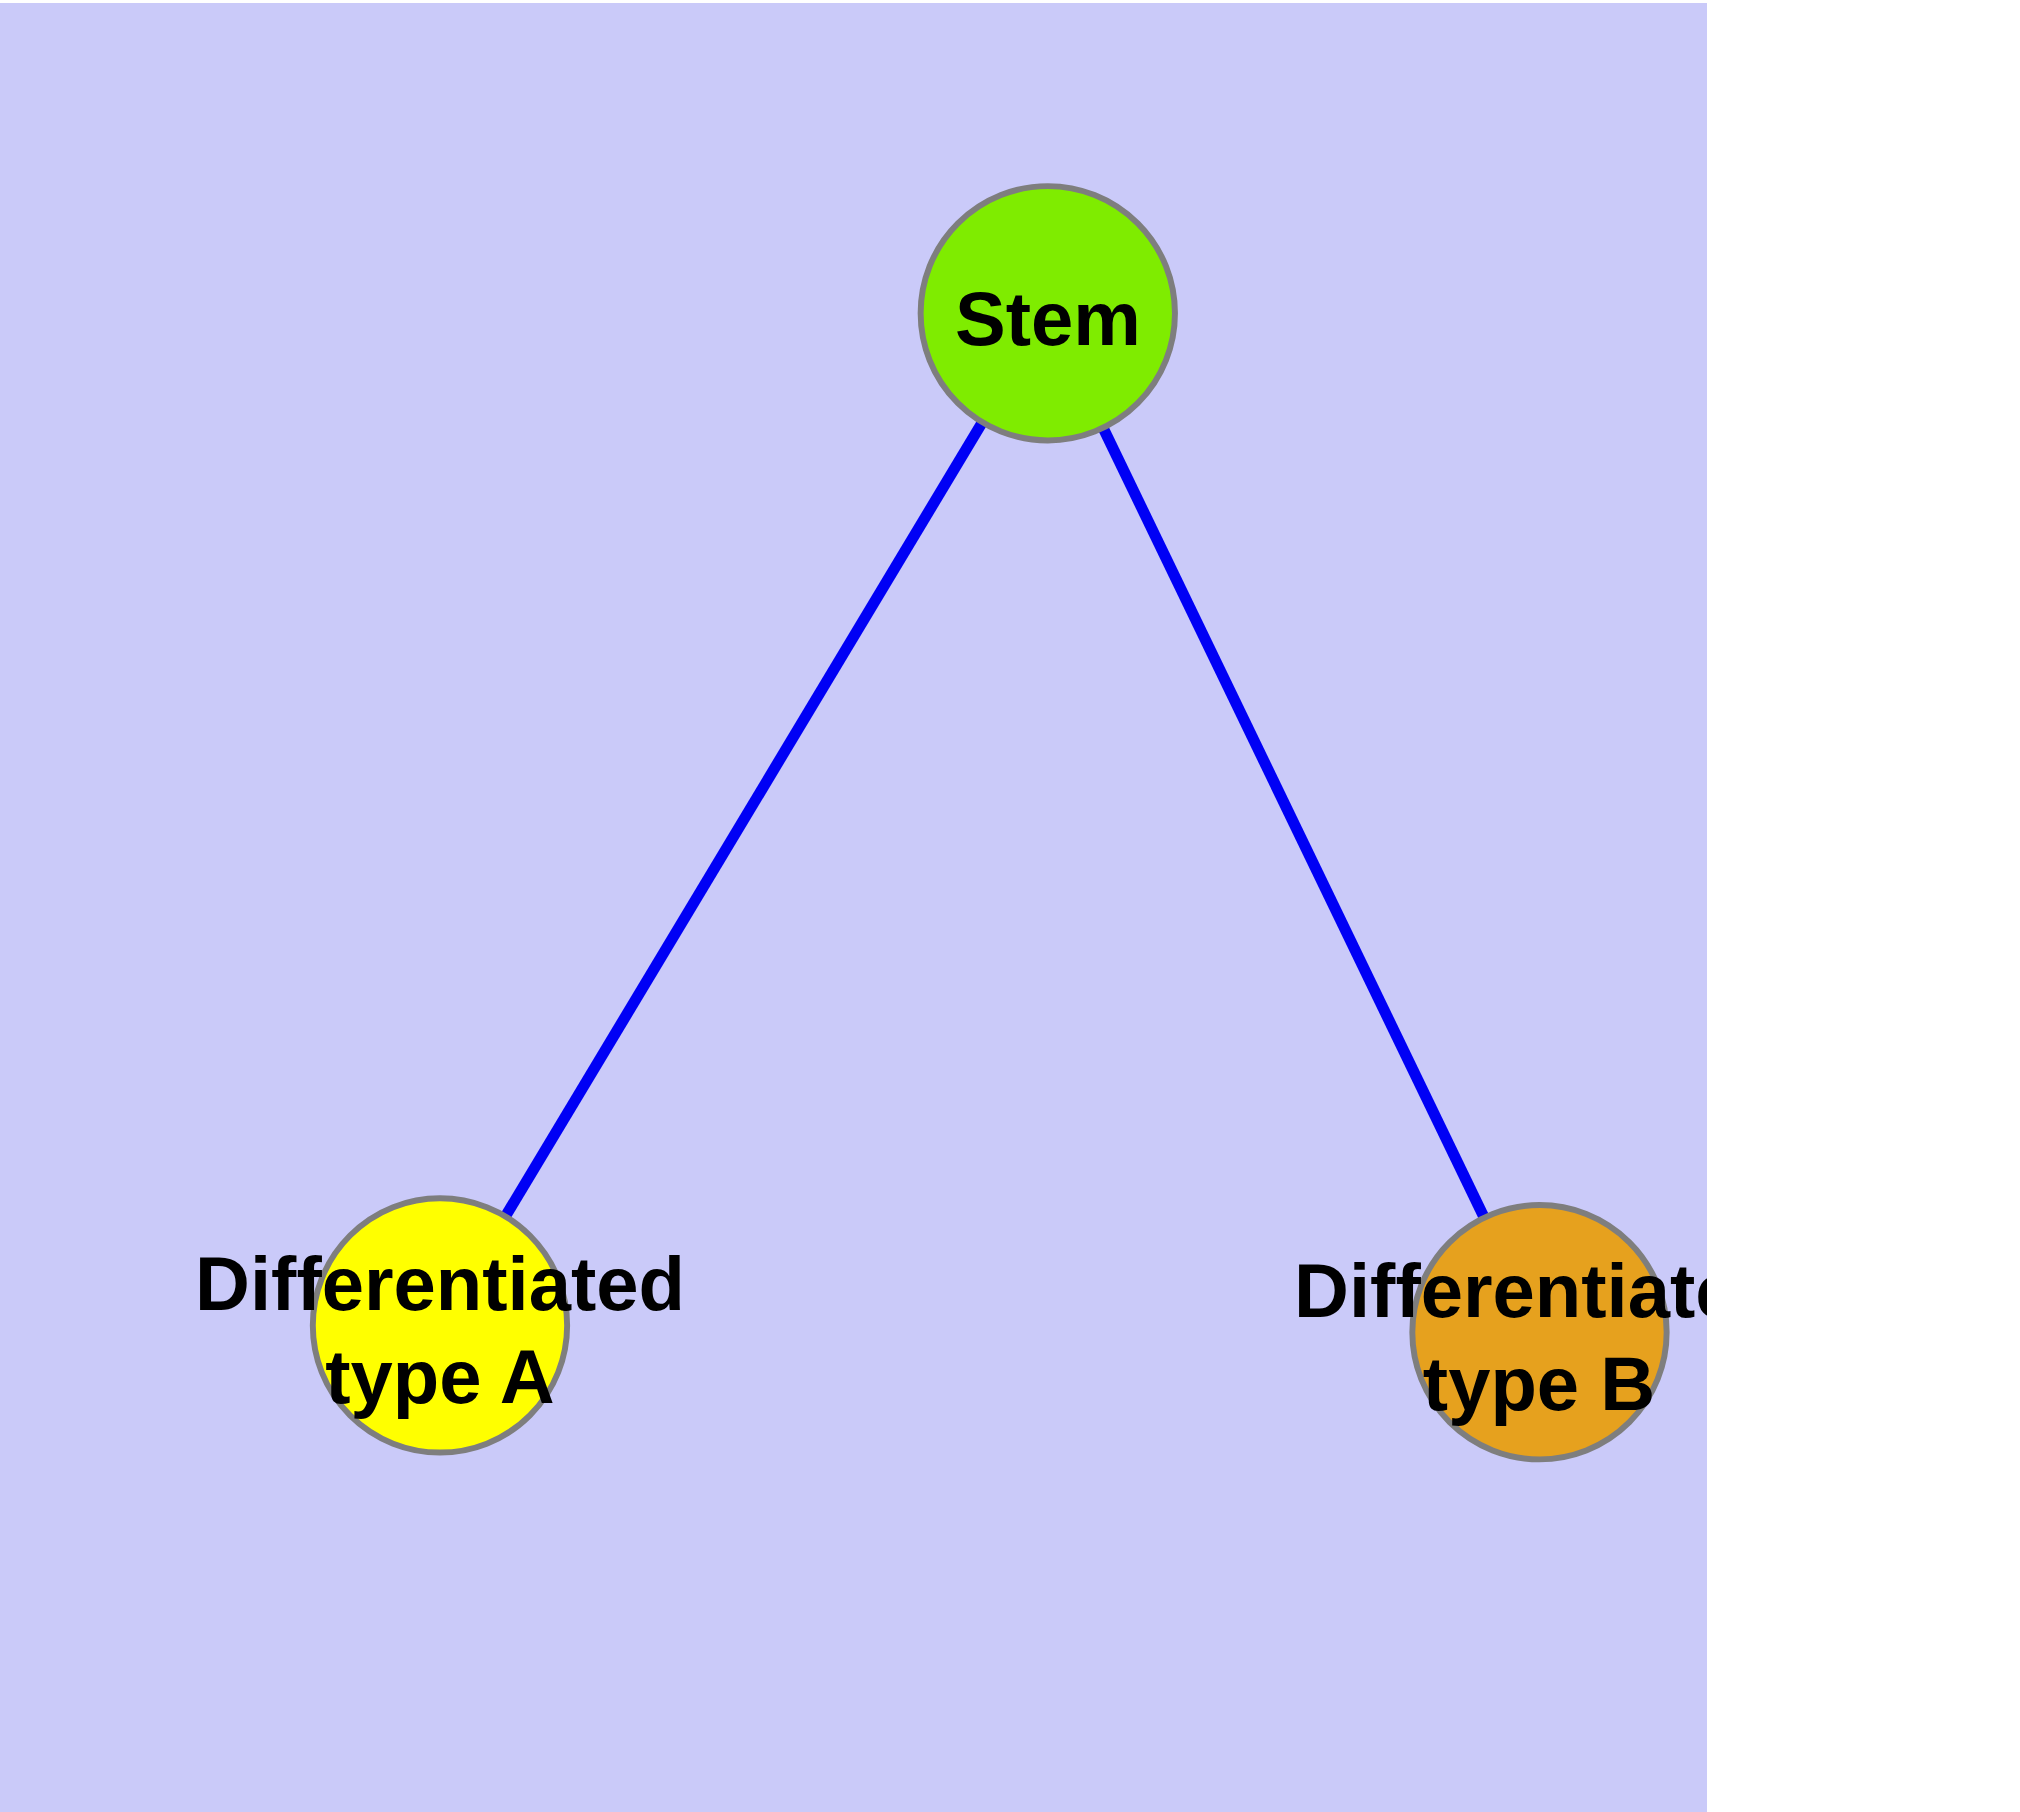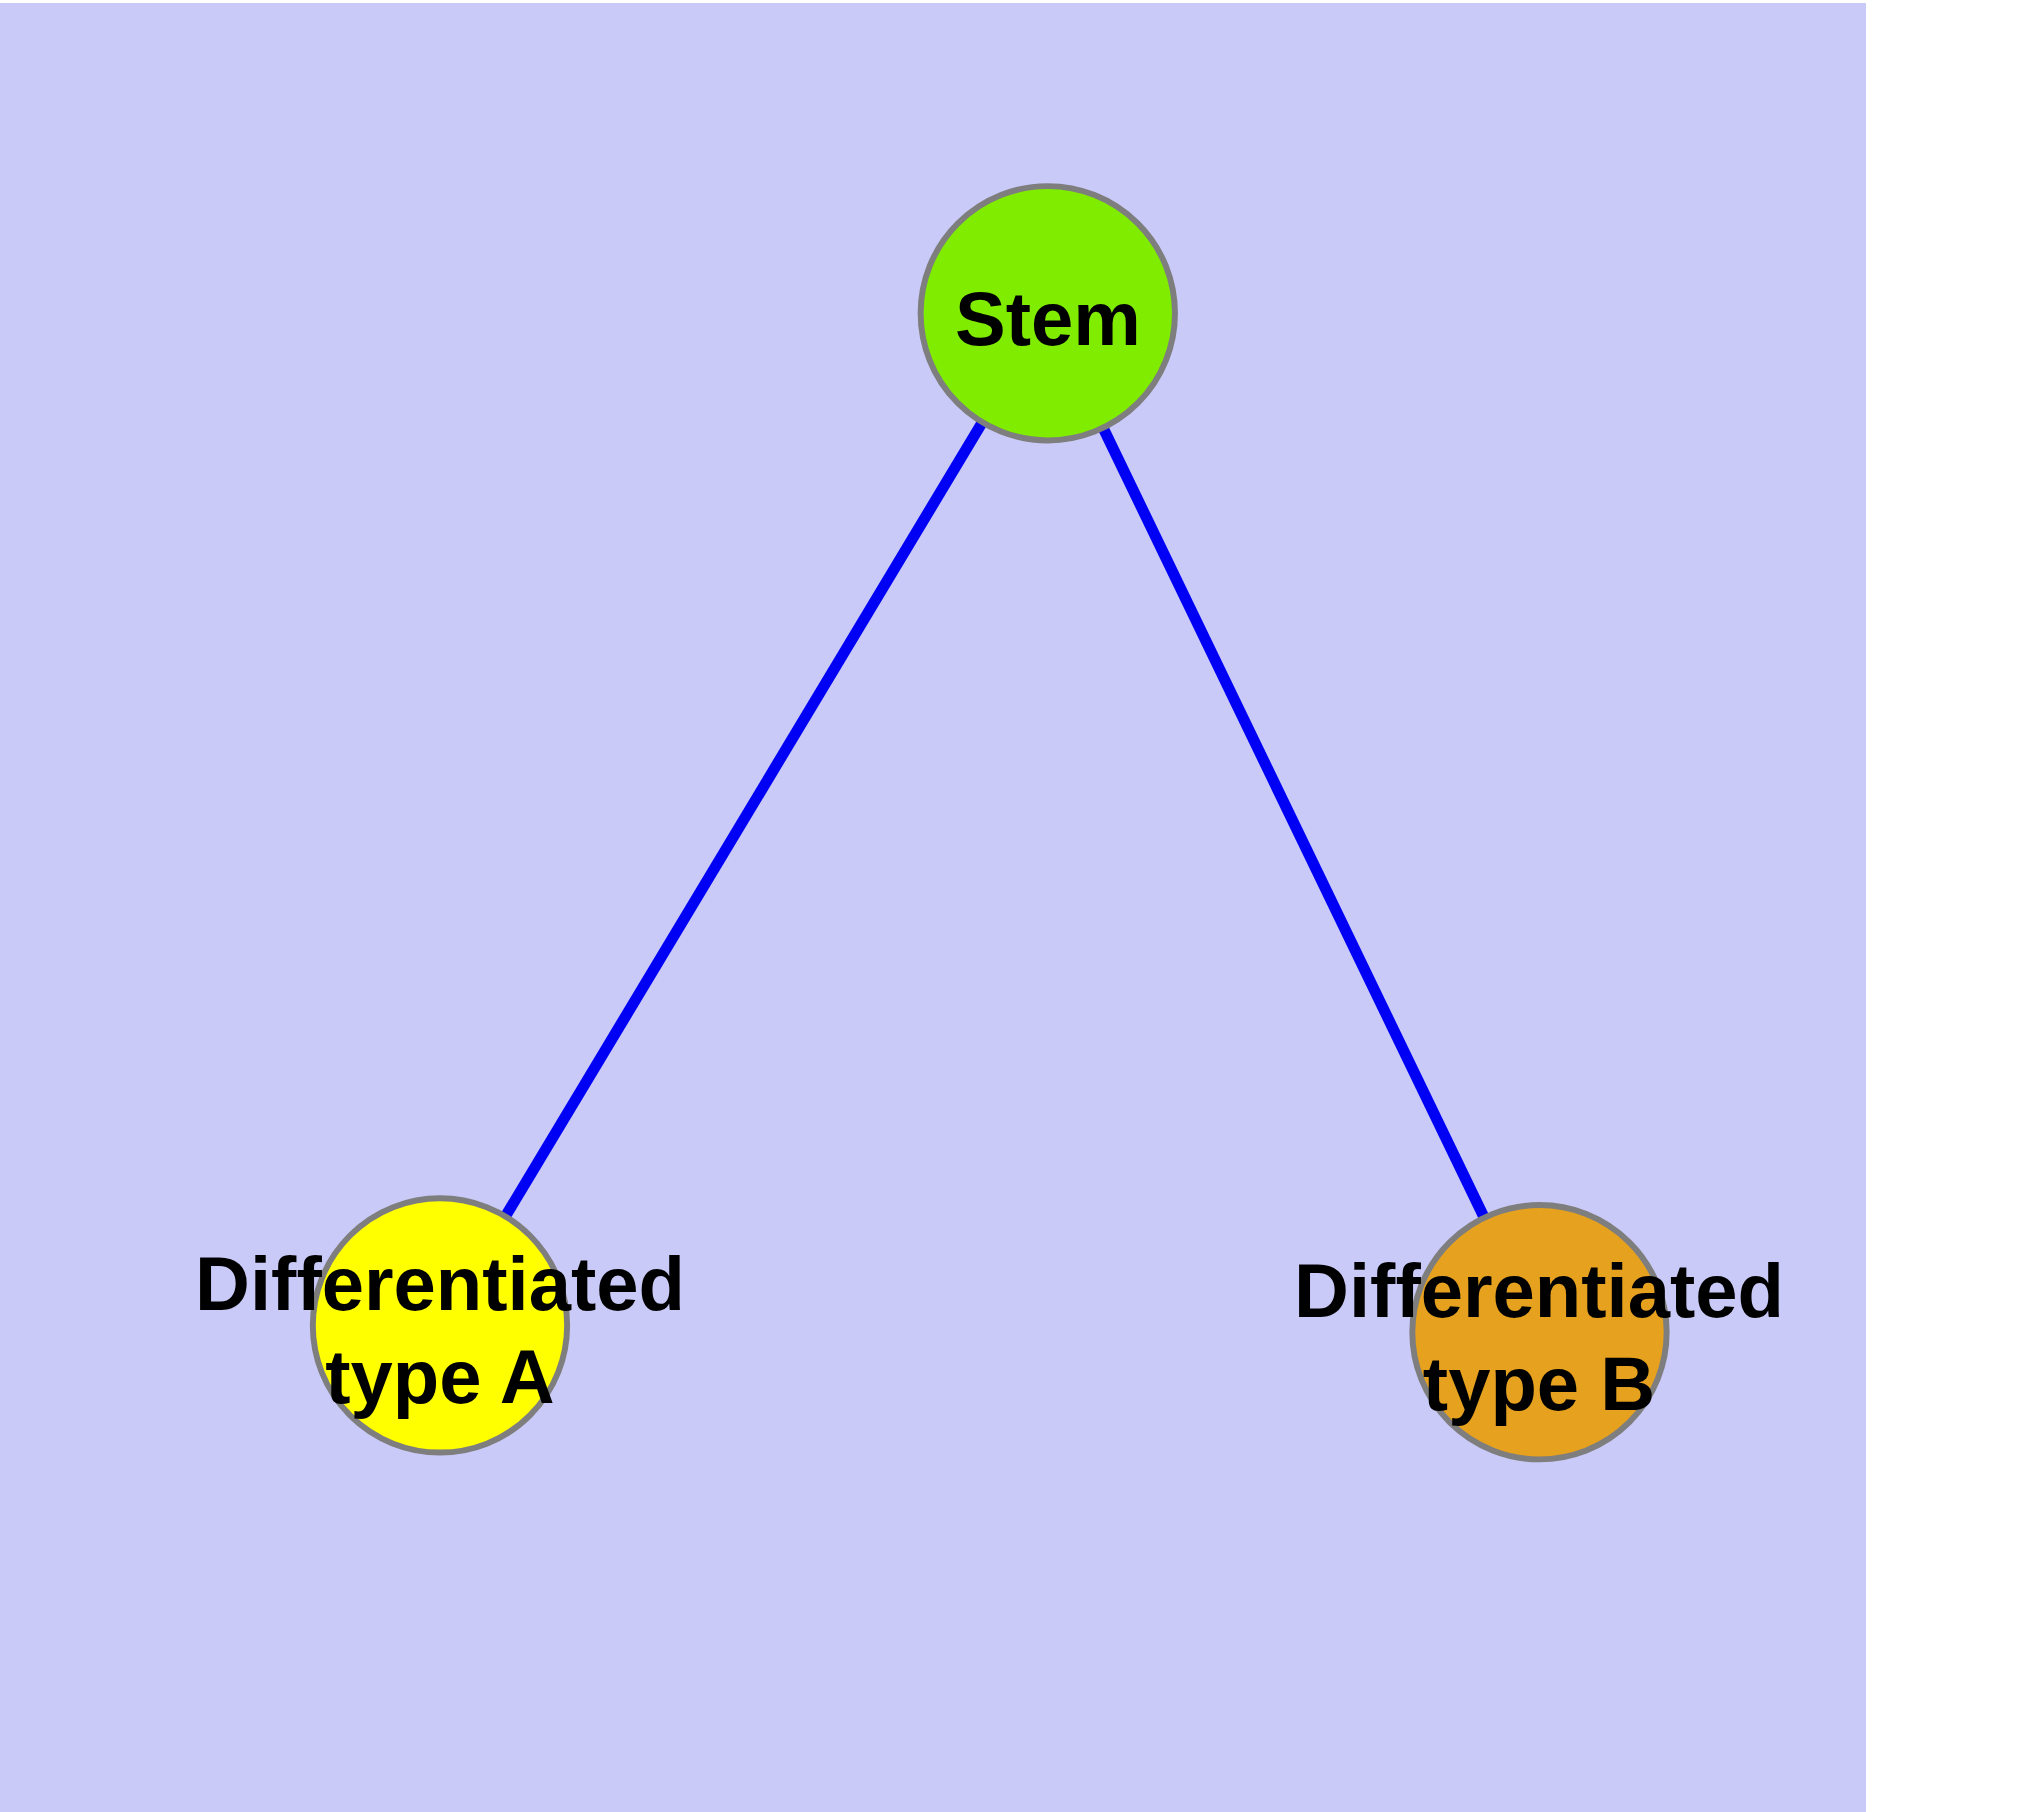--- a/index.html
+++ b/index.html
@@ -2,21 +2,21 @@
 <html style="font-size:13.6px"><head>
 <meta charset="utf-8">
 <style>
   html, body {
     margin: 0;
     padding: 0;
     background: #ffffff;
   }
   #stage {
     position: relative;
-    width: 1866px;
+    width: 1707px;
     height: 1812px;
     background: #ffffff;
     overflow: hidden;
     font-family: "Liberation Sans", "DejaVu Sans", sans-serif;
   }
   .canvas {
     position: absolute;
     left: 0;
     top: 3.4px;
     width: 2021px;

